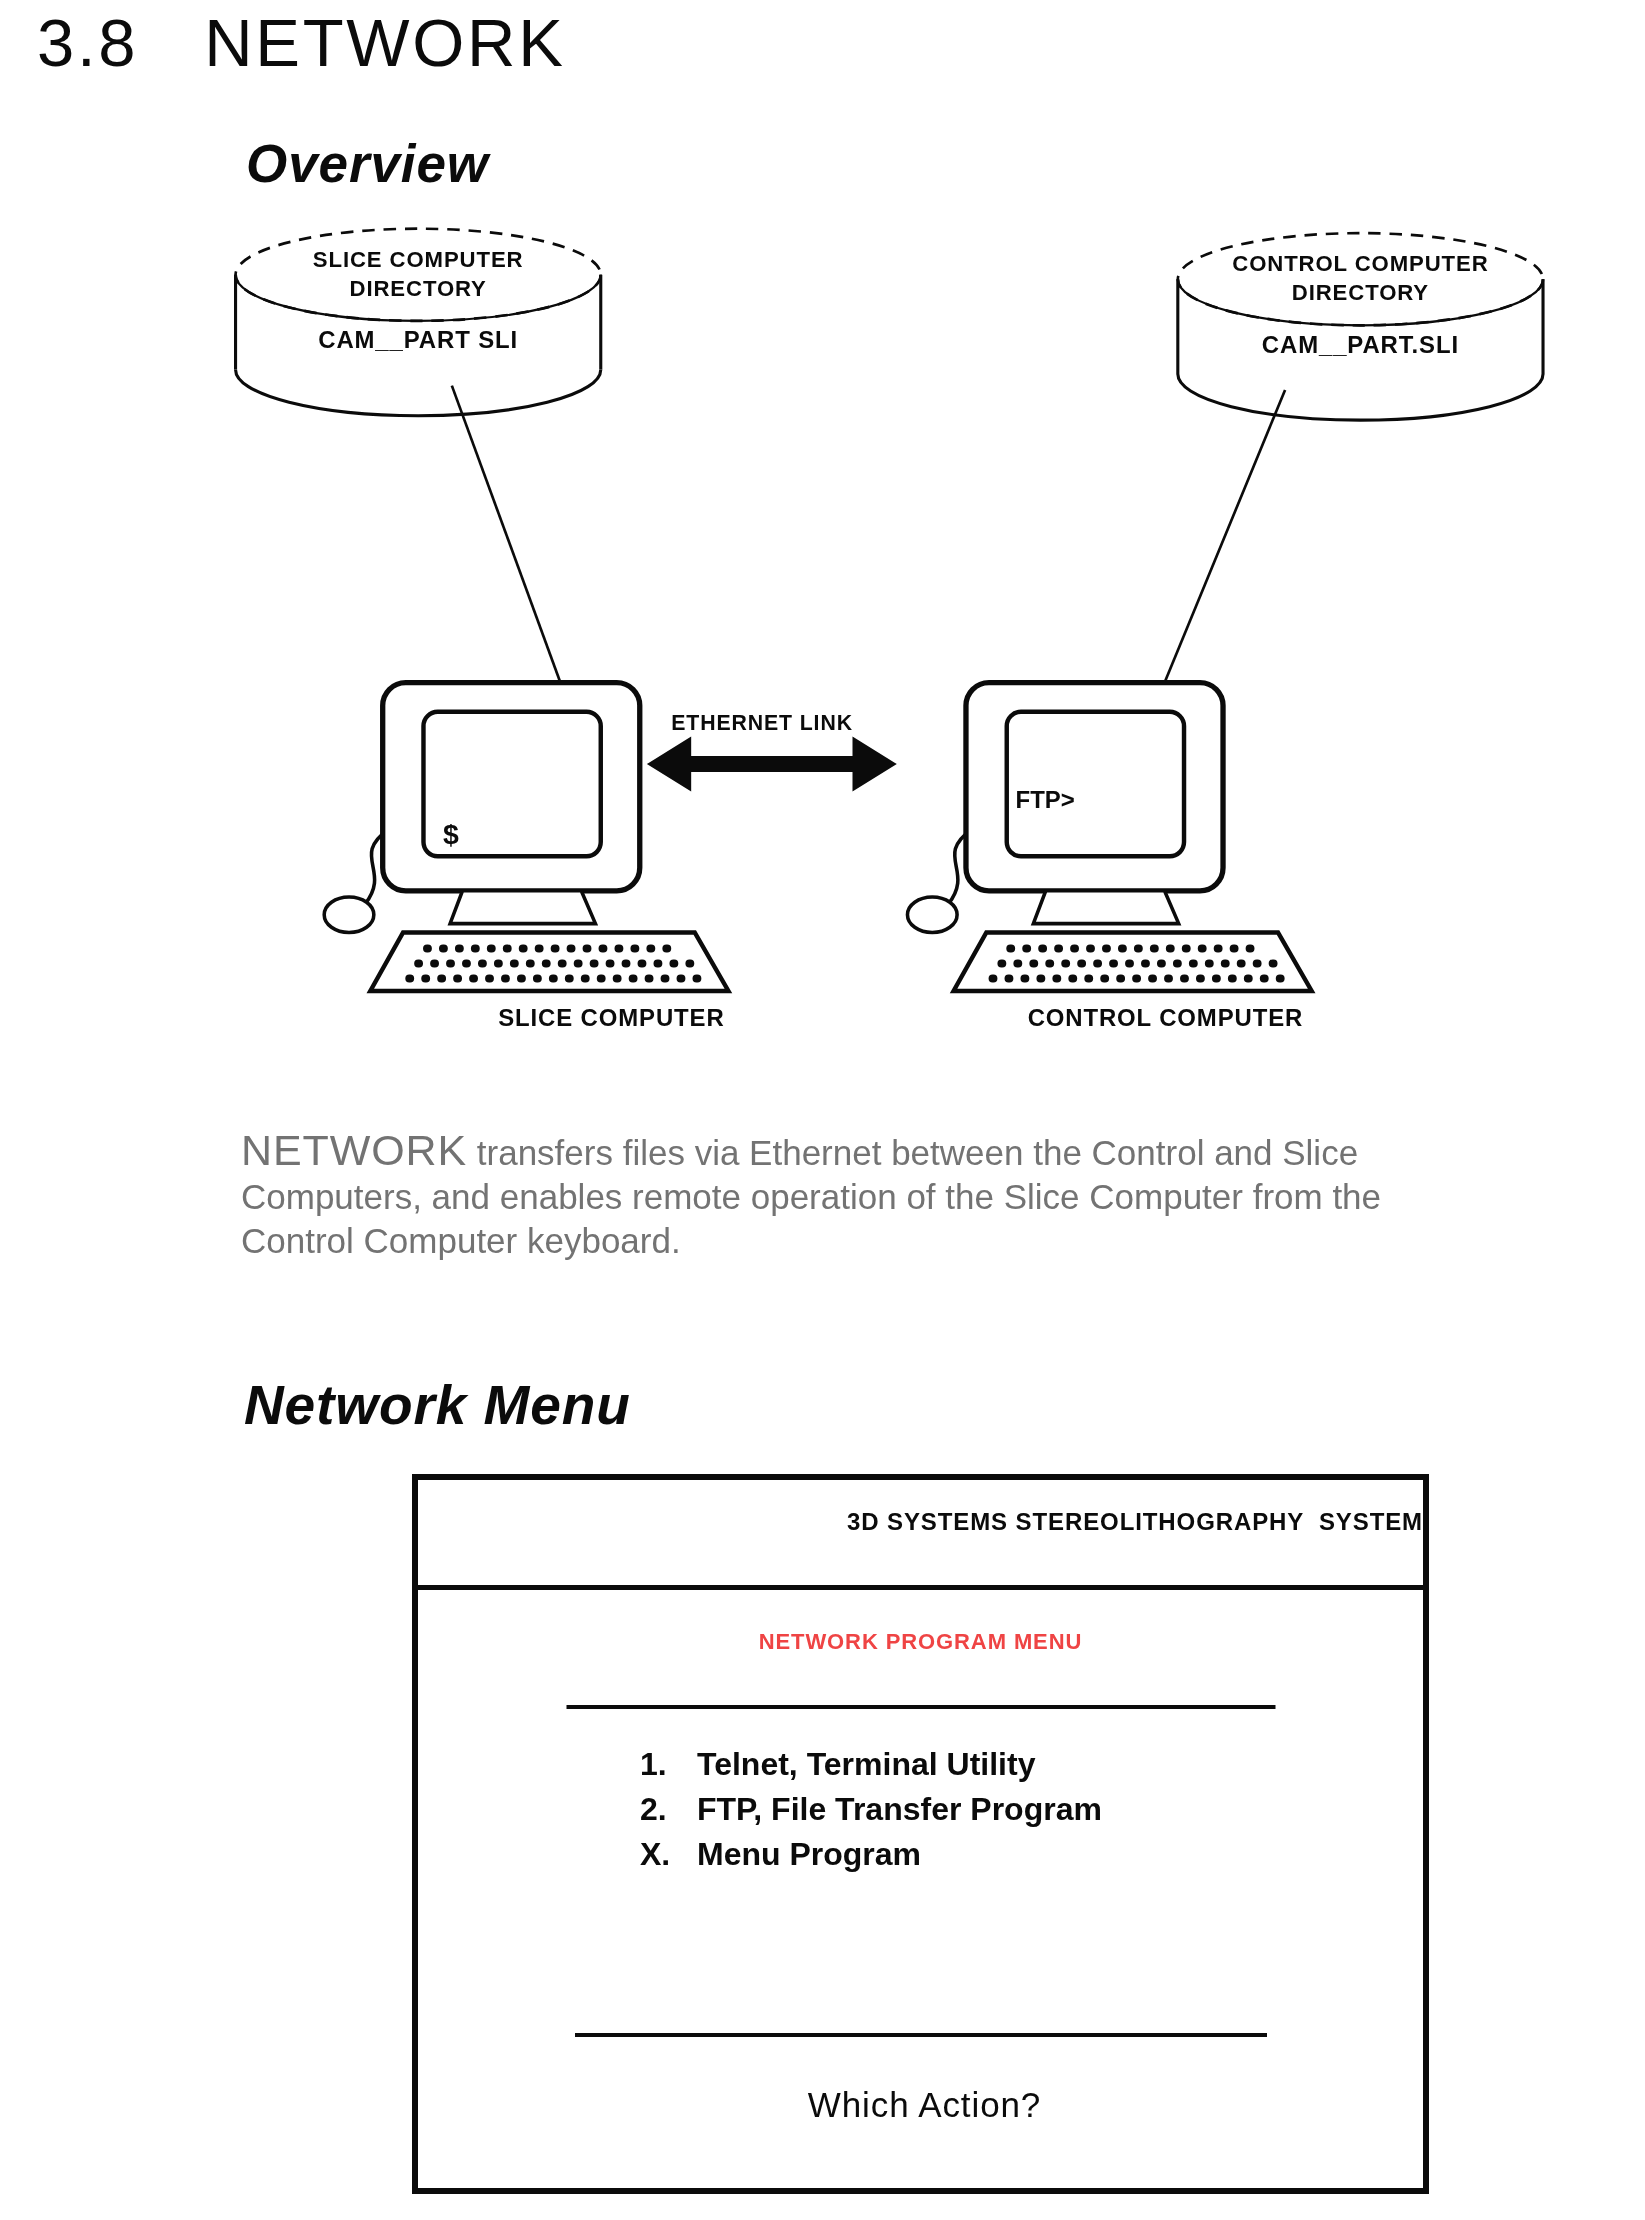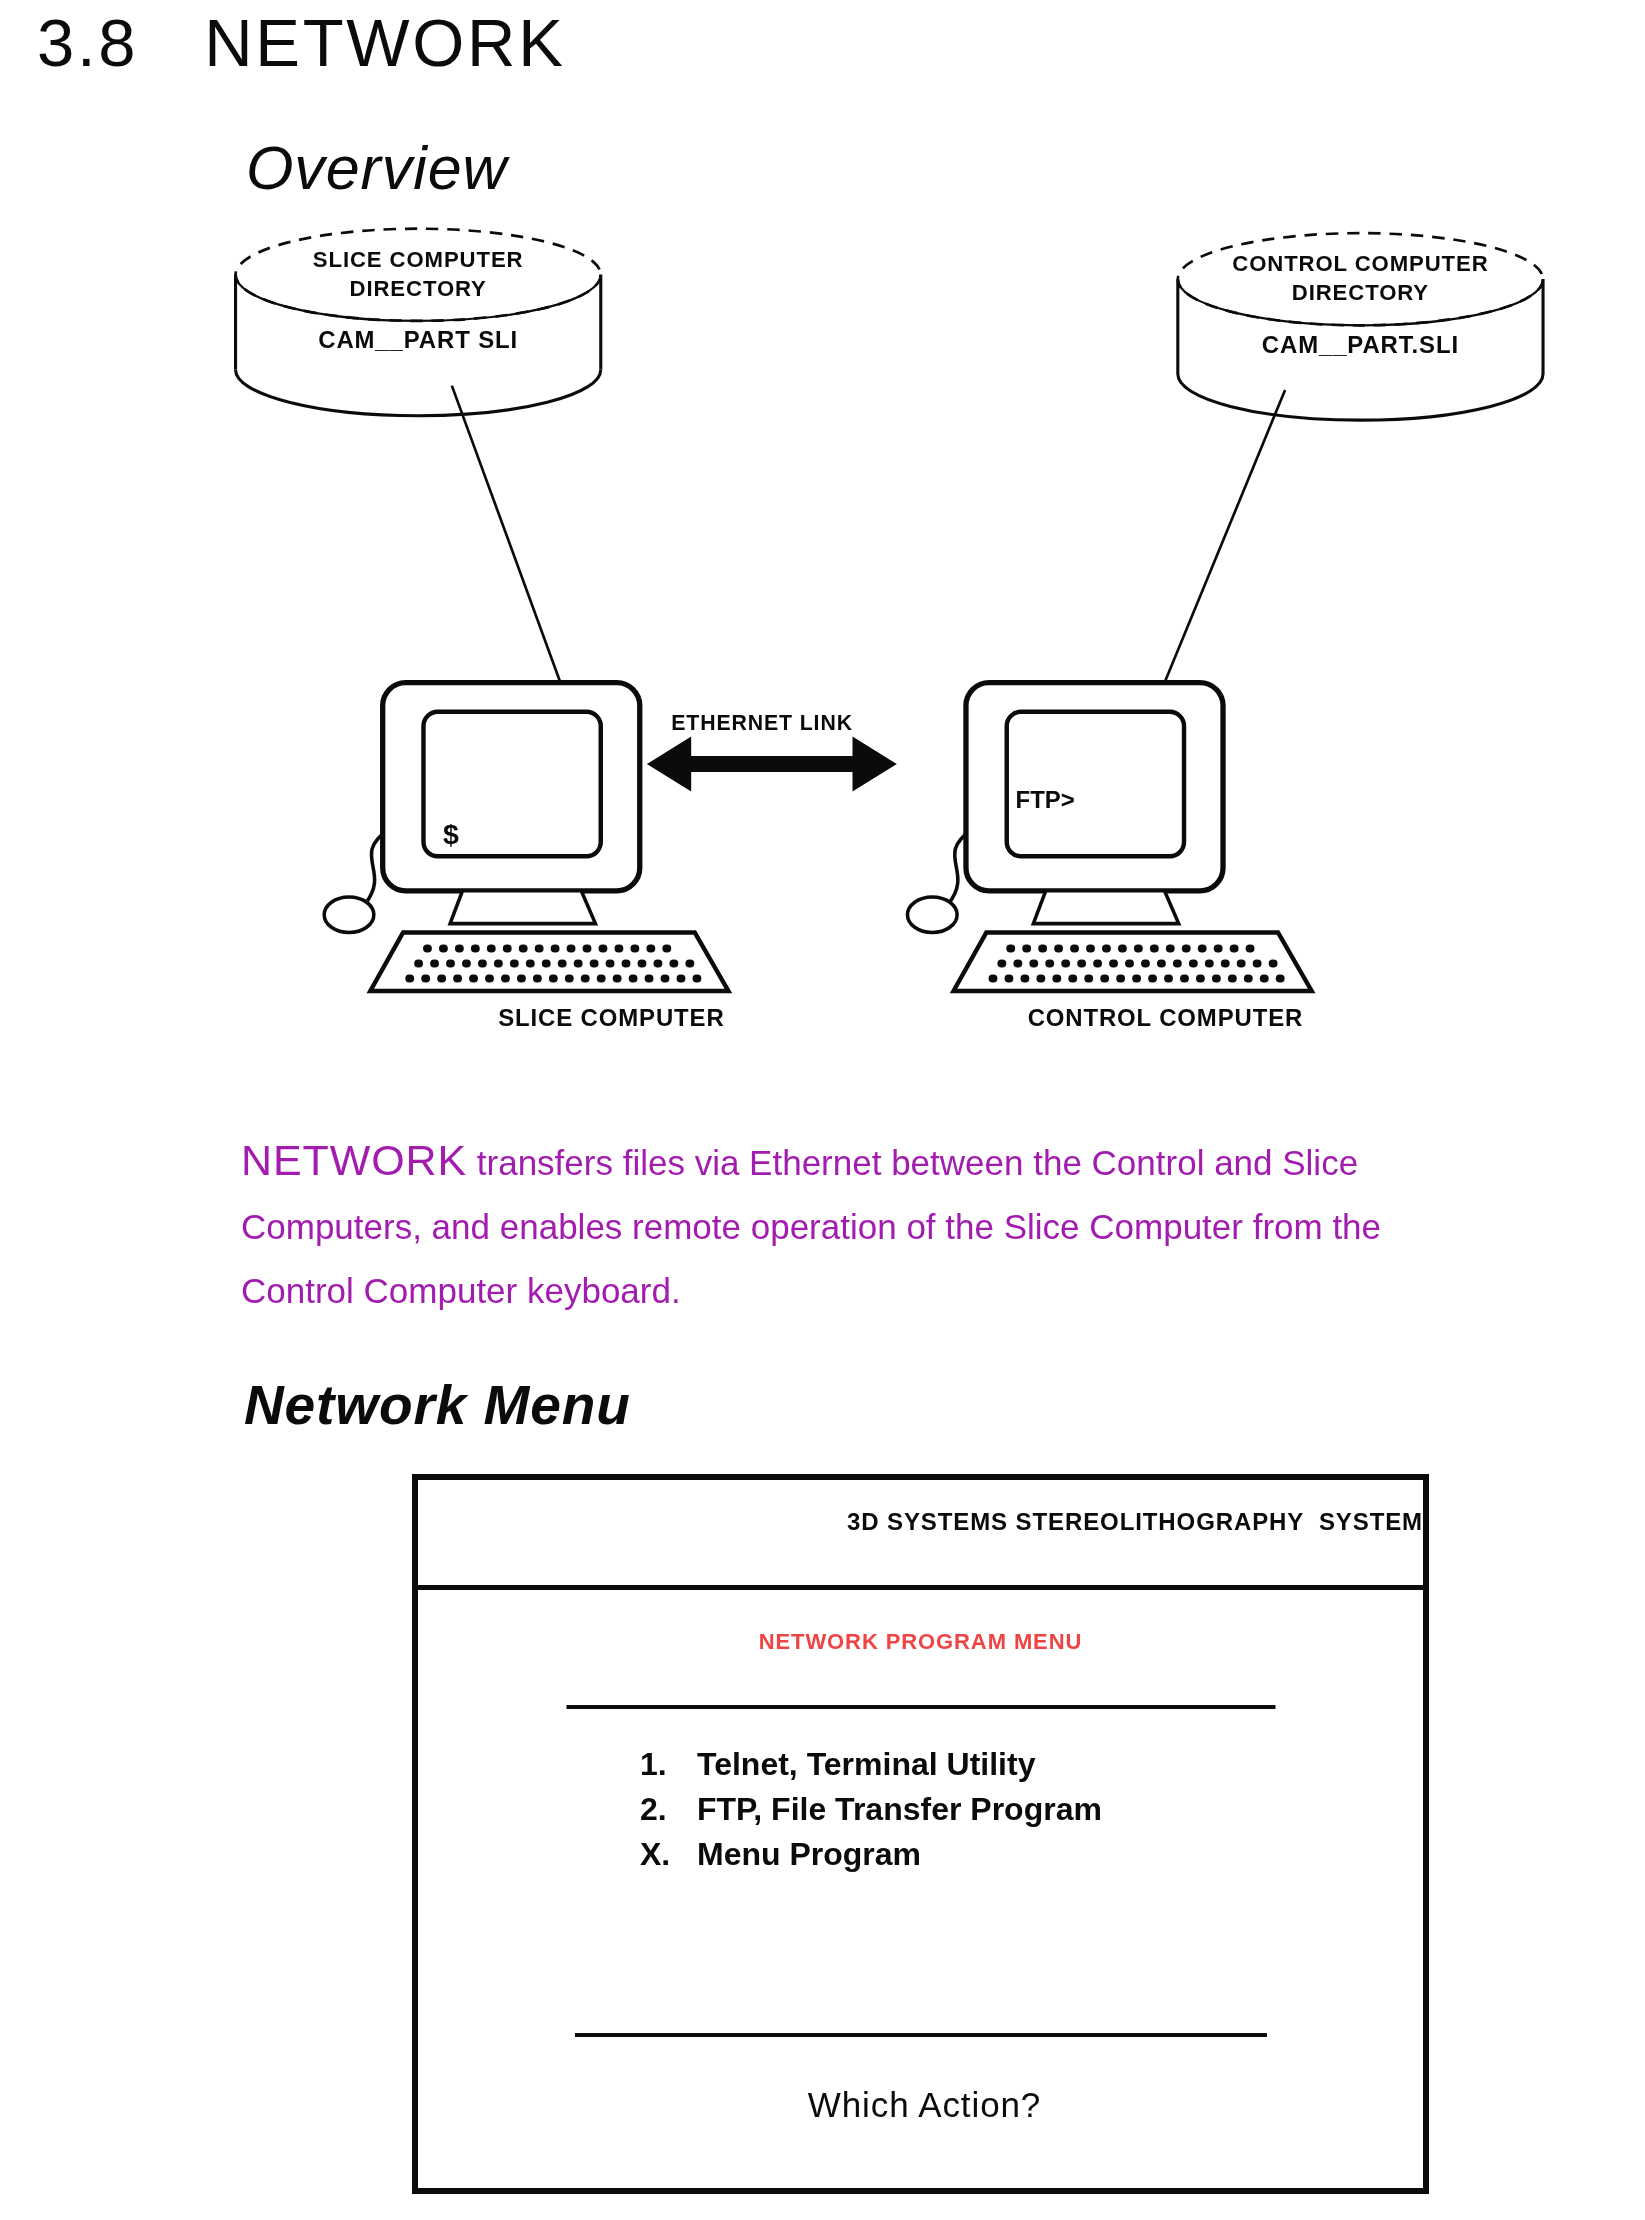--- a/index.html
+++ b/index.html
@@ -8,32 +8,32 @@
     background:#ffffff; color:#111;
     font-family:"Liberation Sans", sans-serif; overflow:hidden;
   }
   .section-heading {
     position:absolute; left:37px; top:3.5px;
     display:flex; gap:66px;
     font-size:67px; font-weight:500; letter-spacing:2.7px; color:#0b0b0b;
   }
   .overview-heading {
     position:absolute; left:246px; top:133px; margin:0;
-    font-size:61px; font-style:italic; font-weight:400; letter-spacing:0.9px; color:#0b0b0b;
+    font-size:53px; font-style:italic; font-weight:700; letter-spacing:0.9px; color:#0b0b0b;
   }
   .diagram { position:absolute; left:115px; top:208px; }
   .cyl-t  { font:700 25px "Liberation Sans", sans-serif; letter-spacing:1px; fill:#0b0b0b; }
   .cyl-f  { font:700 27px "Liberation Sans", sans-serif; letter-spacing:1px; fill:#0b0b0b; }
   .eth-t  { font:700 24px "Liberation Sans", sans-serif; letter-spacing:1px; fill:#0b0b0b; }
   .comp-l { font:700 27px "Liberation Sans", sans-serif; letter-spacing:1px; fill:#0b0b0b; }
   .screen-t-big { font:700 32px "Liberation Sans", sans-serif; fill:#0b0b0b; }
   .screen-t     { font:700 27px "Liberation Sans", sans-serif; fill:#0b0b0b; }
   .overview-paragraph {
     position:absolute; left:241px; top:1128px; width:1206px; margin:0;
-    font-size:35px; line-height:64px; font-weight:500; color:#a21caf;
+    font-size:35px; line-height:44px; font-weight:500; color:#737373;
   }
   .overview-paragraph .lead { font-size:43px; letter-spacing:0.9px; }
   .menu-heading {
     position:absolute; left:236px; top:1365px; margin:8px;
     font-size:55px; font-style:italic; font-weight:700; letter-spacing:0.9px; color:#0b0b0b;
   }
   .menu-box {
     position:absolute; left:412px; top:1474px; width:1005px; height:708px;
     border:6.2px solid #0b0b0b; background:#fff;
   }

